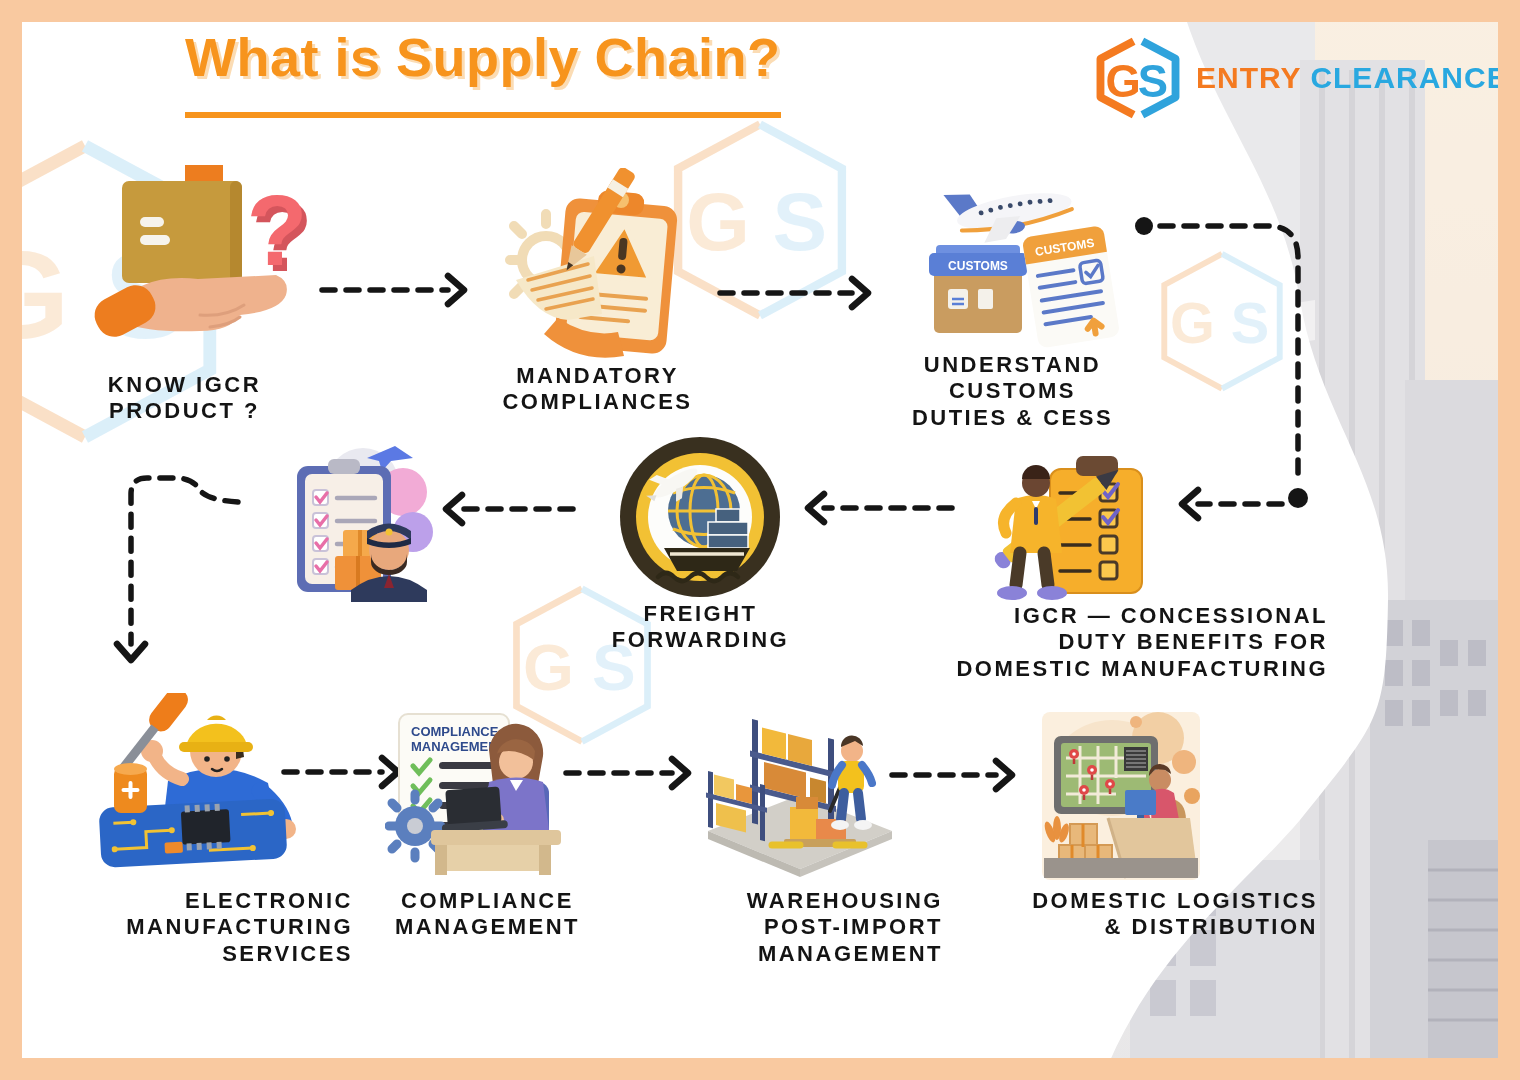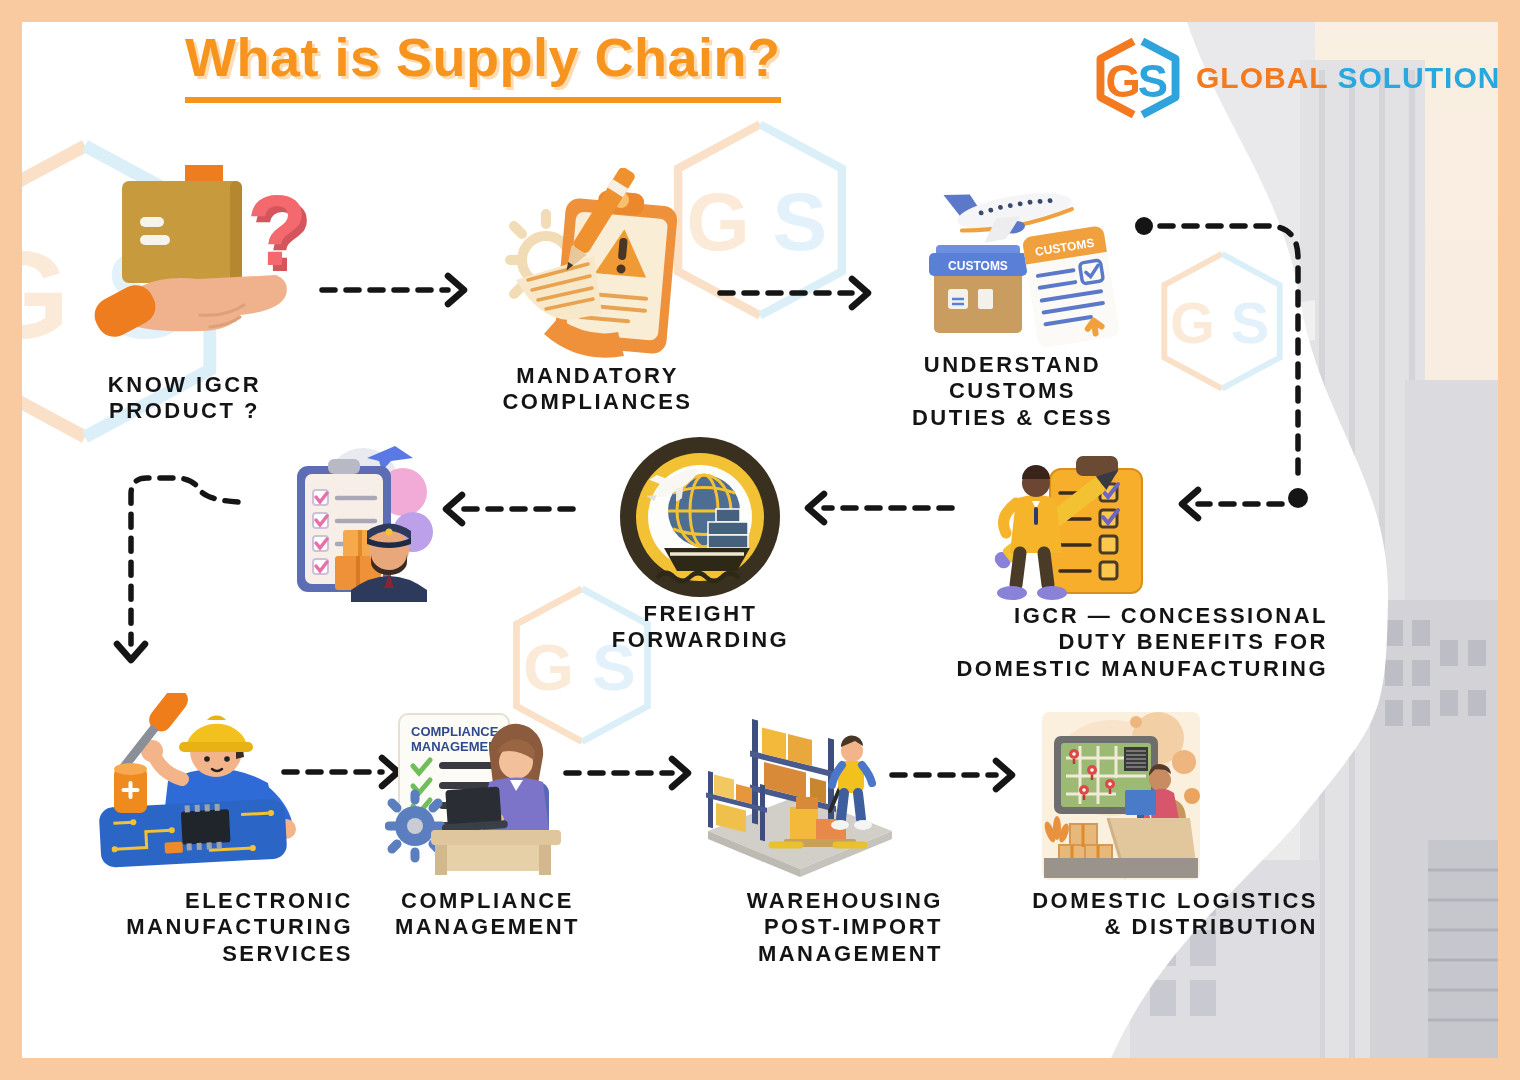--- a/index.html
+++ b/index.html
@@ -8,21 +8,21 @@
   .frame{position:absolute;inset:0;border:22px solid #F9C9A0;z-index:60;pointer-events:none;}
   .layer{position:absolute;inset:0;}
   .bg-photo{z-index:0;}
   .white-blob{z-index:1;}
   .wm{position:absolute;z-index:2;opacity:.55;}
   .arrows{z-index:3;}
   .steps{z-index:4;}
   .header{z-index:5;}
 
   .page-title{position:absolute;left:185px;top:26px;font-size:54px;font-weight:bold;
-      color:#F7941D;letter-spacing:.5px;border-bottom:6px solid #F7941D;padding-bottom:9px;
+      color:#F7941D;letter-spacing:.5px;border-bottom:6px solid #F7941D;padding-bottom:24px;
       text-shadow:3px 3px 0 #FBDCB4;white-space:nowrap;}
   .brand{position:absolute;left:1090px;top:36px;display:flex;align-items:center;gap:10px;}
   .brand-word{font-size:30px;font-weight:bold;letter-spacing:1px;white-space:nowrap;}
   .brand-word .w1{color:#F47A20;}
   .brand-word .w2{color:#29A8E0;}
 
   .step{position:absolute;}
   .step .icon{position:absolute;left:0;top:0;}
   .step-label{position:absolute;font-weight:bold;font-size:22px;line-height:1.2;
       letter-spacing:2.5px;color:#141414;white-space:pre-line;z-index:4;text-align:right;}
@@ -148,22 +148,22 @@
   <div class="layer header">
     <div class="page-title">What is Supply Chain?</div>
     <div class="brand">
       <svg width="96" height="84" viewBox="0 0 110 96">
         <path d="M50,6 L12,26 L12,70 L50,90" fill="none" stroke="#F47A20" stroke-width="9" stroke-linejoin="round"></path>
         <path d="M60,6 L98,26 L98,70 L60,90" fill="none" stroke="#2FA3DC" stroke-width="9" stroke-linejoin="round"></path>
         <text x="38" y="70" text-anchor="middle" font-size="52" font-weight="bold" fill="#F47A20">G</text>
         <text x="72" y="70" text-anchor="middle" font-size="52" font-weight="bold" fill="#2FA3DC">S</text>
       </svg>
       <div class="brand-word">
-        <span class="w1">GLOBAL</span>
-        <span class="w2">SOLUTION</span>
+        <span class="w1">ENTRY</span>
+        <span class="w2">CLEARANCE</span>
       </div>
     </div>
   </div>
 
   <svg class="layer arrows" width="1520" height="1080" viewBox="0 0 1520 1080">
     <g>
       <path class="dash" d="M322,290 H448"></path>
         <path class="head" d="M448,276 L464,290 L448,304"></path>
     </g>
     <g>

